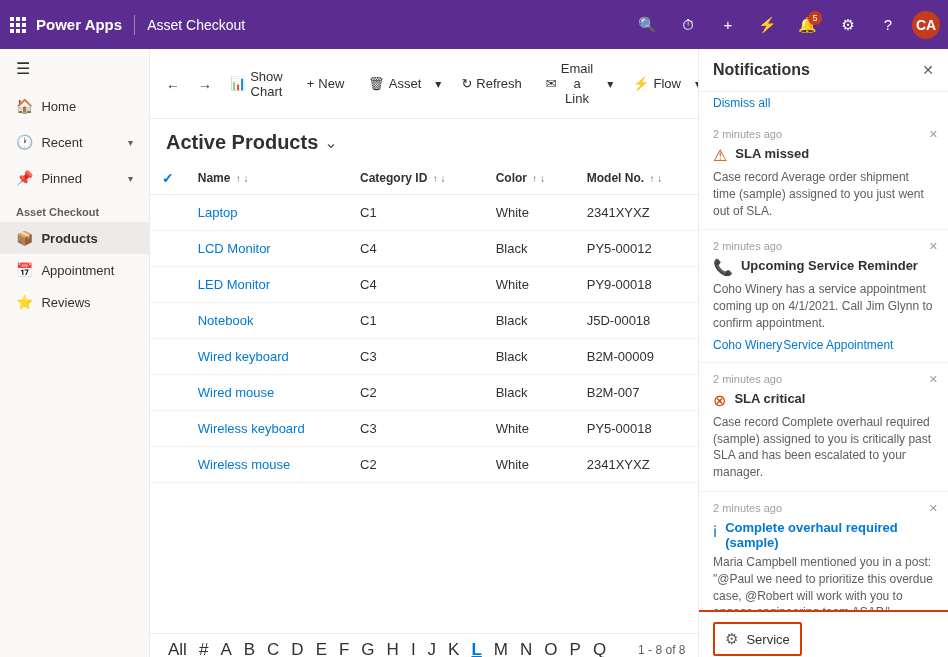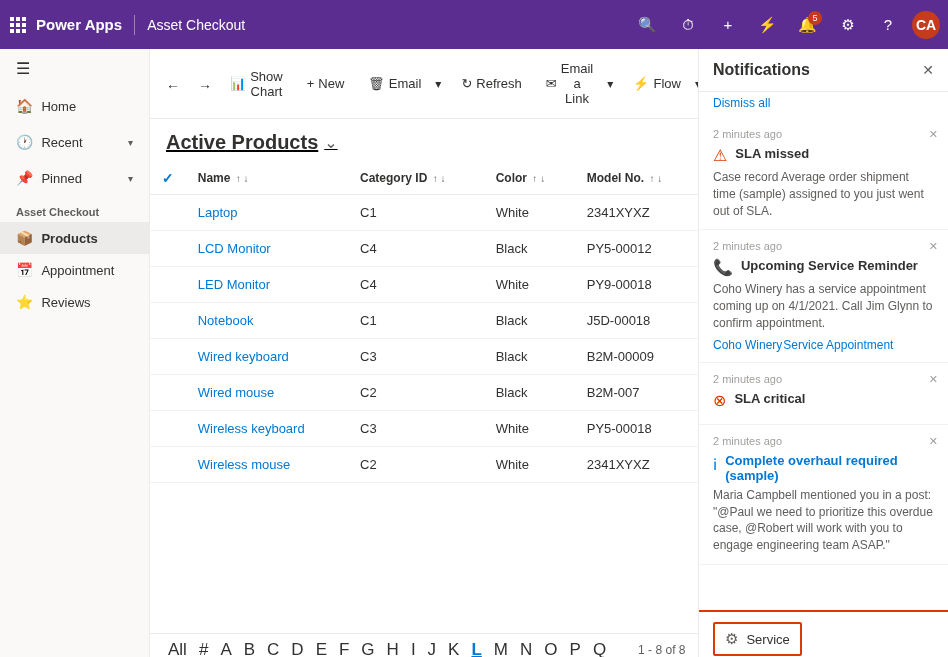--- a/index.html
+++ b/index.html
@@ -98,21 +98,20 @@
       cursor: pointer; color: #323130; font-size: 13px; border-radius: 2px;
     }
     .toolbar-separator { width: 1px; height: 20px; background: #edebe9; margin: 0 2px; }
     .toolbar-chevron { padding: 6px 4px; border: none; background: transparent; cursor: pointer; font-size: 12px; color: #323130; }
     .nav-btn { padding: 6px 8px; border: none; background: transparent; cursor: pointer; font-size: 14px; color: #323130; }
 
     
     .view-header {
       display: flex; align-items: center; gap: 6px;
       padding: 12px 16px 8px;
-      text-decoration: underline;
     }
     .view-title { font-size: 20px; font-weight: 600; color: #323130; }
     .view-dropdown { font-size: 16px; color: #605e5c; cursor: pointer; }
 
     
     .table-container { flex: 1; overflow-y: auto; padding: 0; }
     table { width: 100%; border-collapse: collapse; }
     thead th {
       padding: 8px 12px; text-align: left; font-size: 12px; font-weight: 600;
       color: #323130; border-bottom: 1px solid #edebe9;
@@ -271,21 +270,21 @@
         <span>Show Chart</span>
       </button>
       <div class="toolbar-separator"></div>
       <button class="toolbar-btn">
         <span>+</span>
         <span>New</span>
       </button>
       <div class="toolbar-separator"></div>
       <button class="toolbar-btn">
         <span>🗑</span>
-        <span>Email</span>
+        <span>Asset</span>
       </button>
       <button class="toolbar-chevron">▾</button>
       <div class="toolbar-separator"></div>
       <button class="toolbar-btn">
         <span>↻</span>
         <span>Refresh</span>
       </button>
       <div class="toolbar-separator"></div>
       <button class="toolbar-btn">
         <span>✉</span>
@@ -428,20 +427,21 @@
             <a class="notif-link" href="#">Service Appointment</a>
           </div>
     </div>
         <div class="notif-item">
       <div class="notif-time">2 minutes ago</div>
       <span class="notif-item-close">✕</span>
       <div class="notif-item-header">
         <span class="notif-icon critical" style="color:#d83b01">⊗</span>
         <span class="notif-item-title">SLA critical</span>
       </div>
+      <div class="notif-item-body">Case record Complete overhaul required (sample) assigned to you is critically past SLA and has been escalated to your manager.</div>
 
     </div>
         <div class="notif-item">
       <div class="notif-time">2 minutes ago</div>
       <span class="notif-item-close">✕</span>
       <div class="notif-item-header">
         <span class="notif-icon info-blue" style="color:#0078d4">ℹ</span>
         <span class="notif-item-title blue">Complete overhaul required (sample)</span>
       </div>
       <div class="notif-item-body">Maria Campbell mentioned you in a post: "@Paul we need to prioritize this overdue case, @Robert will work with you to engage engineering team ASAP."</div>

